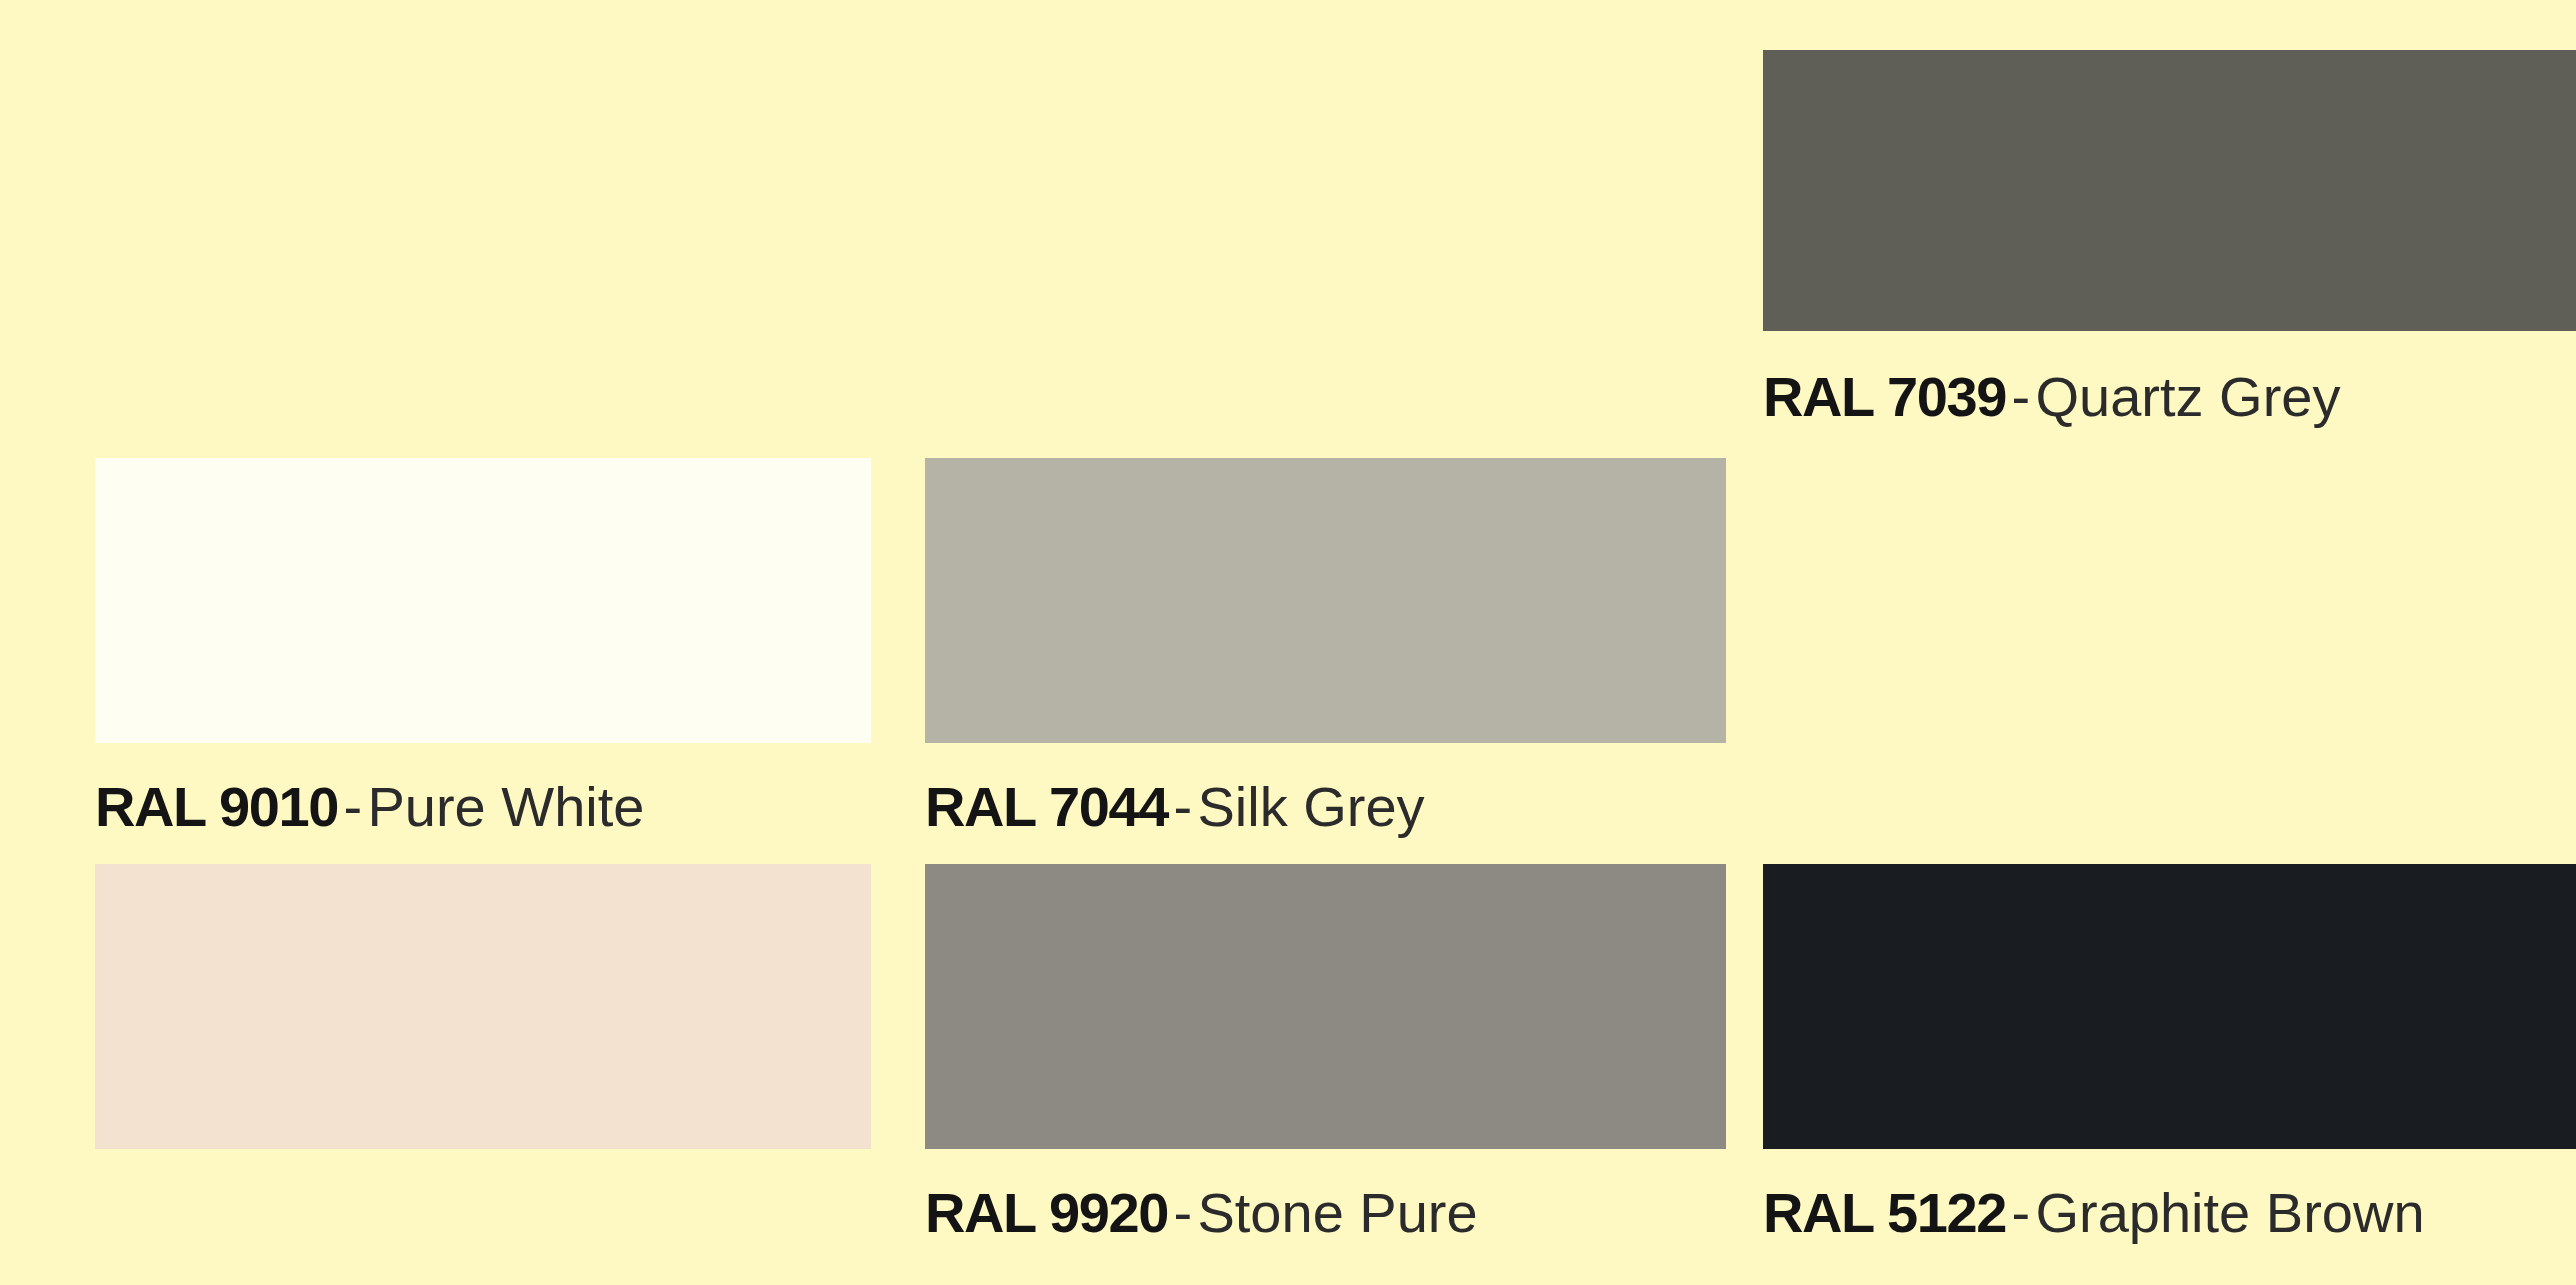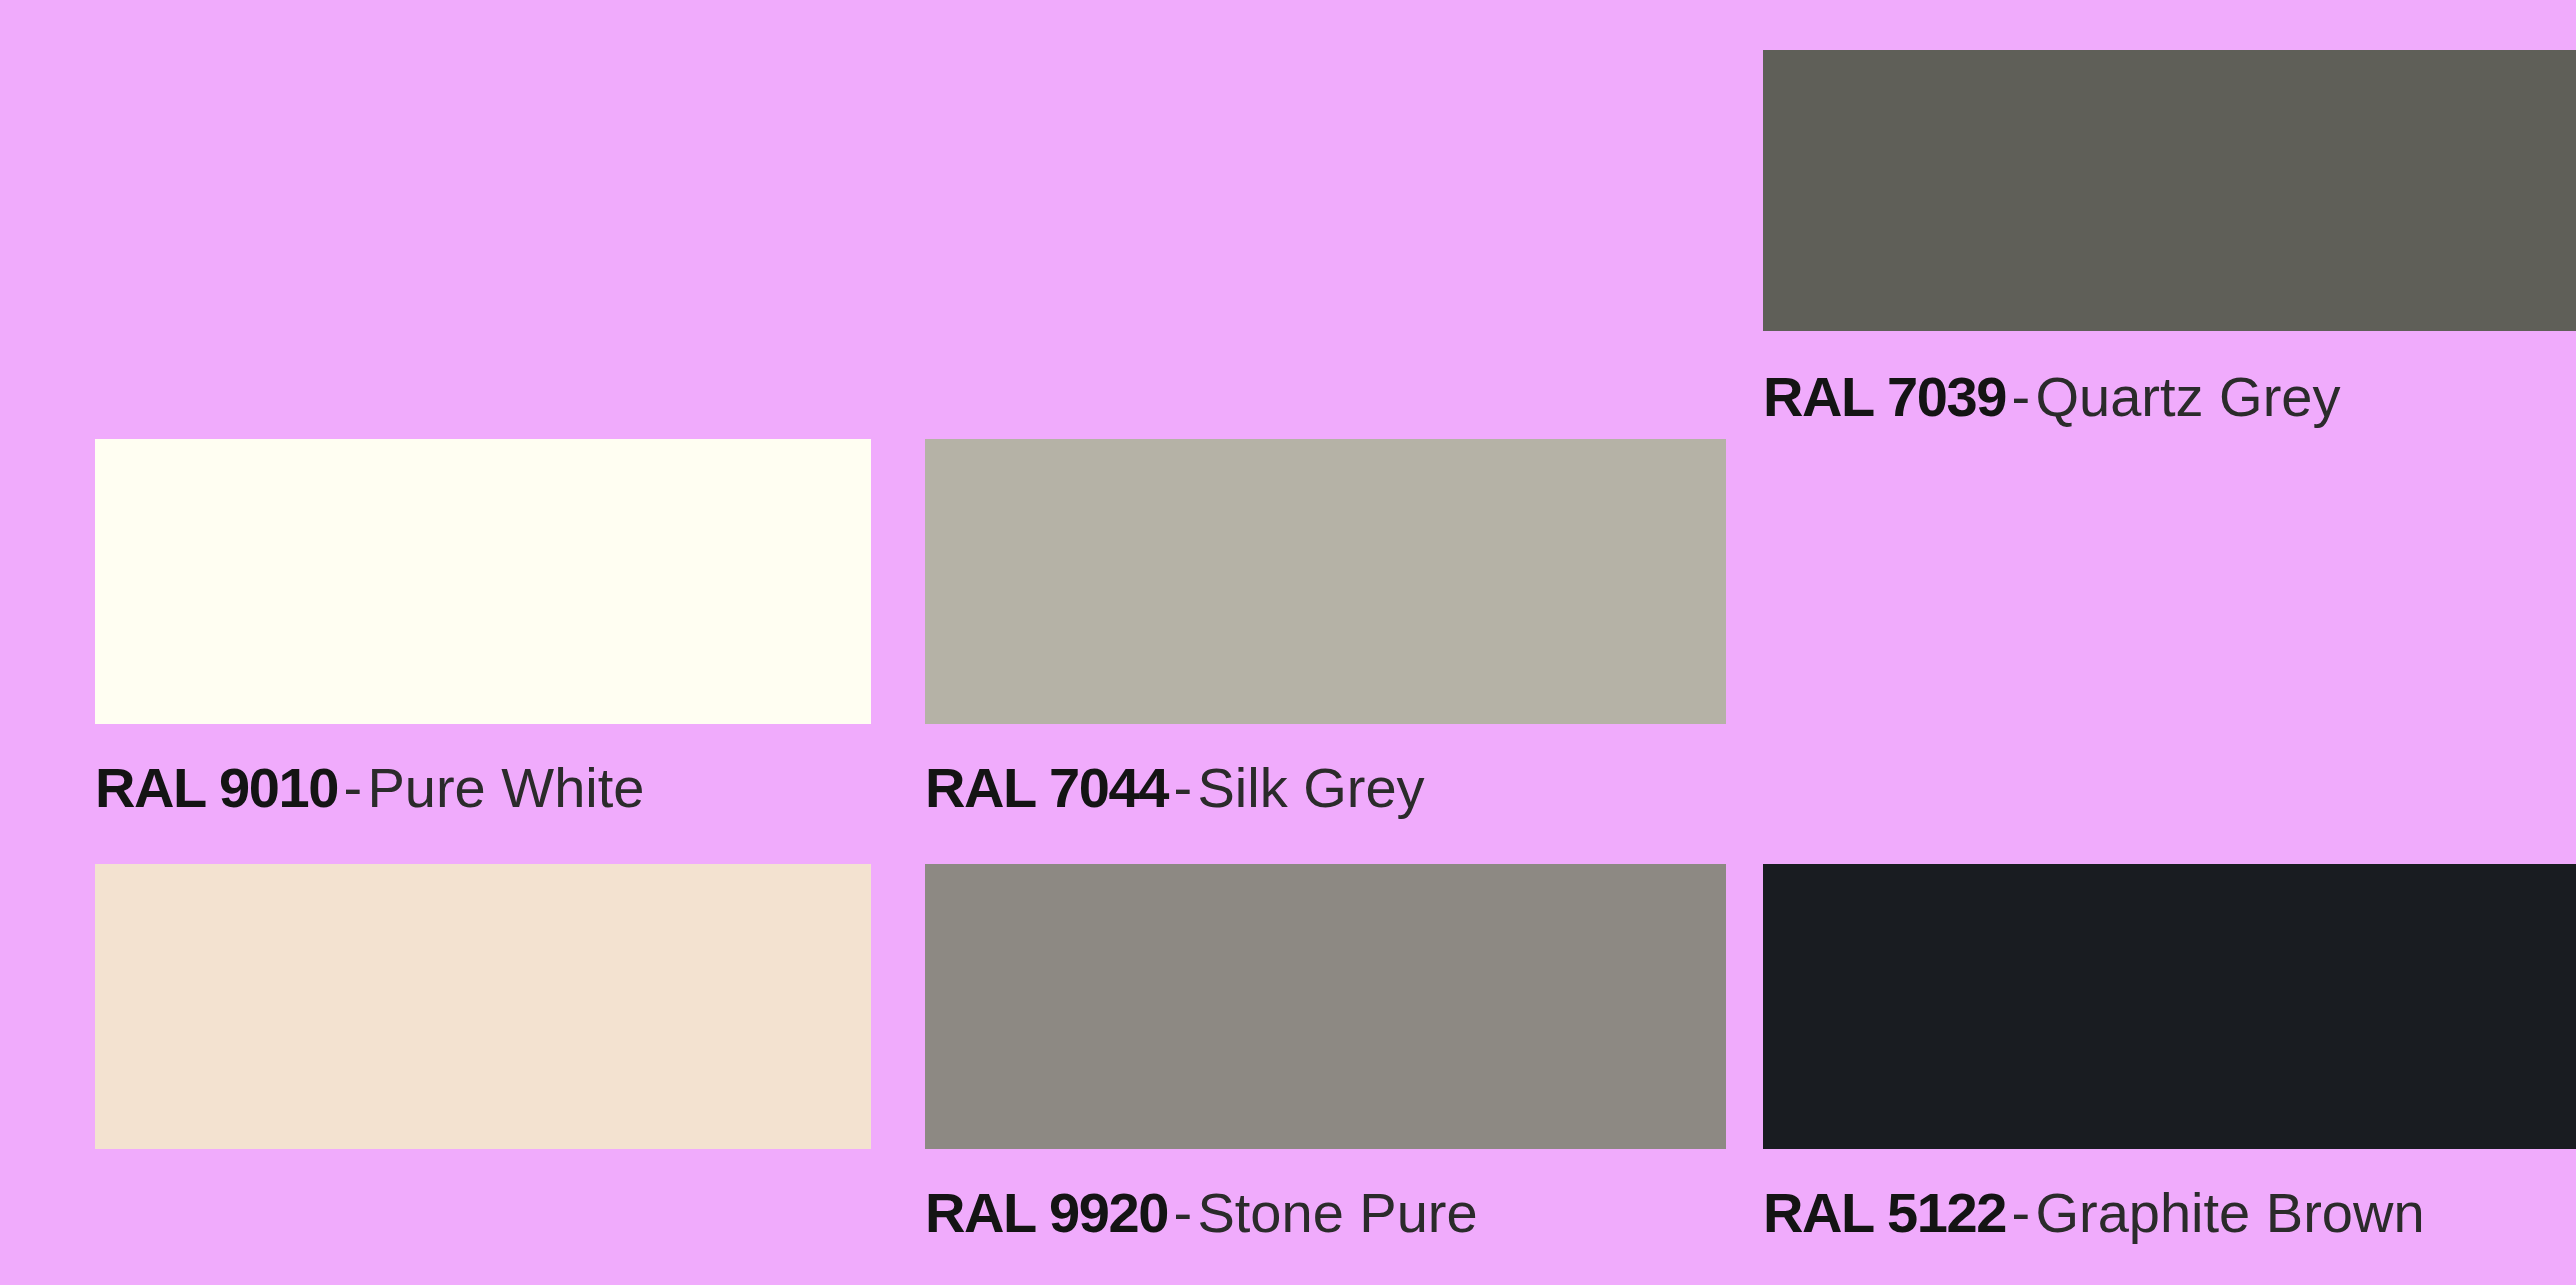--- a/index.html
+++ b/index.html
@@ -15,21 +15,21 @@
   body {
     font-family: "Liberation Sans", "DejaVu Sans", sans-serif;
     -webkit-font-smoothing: antialiased;
   }
 
   
   .palette {
     position: relative;
     width: 2576px;
     height: 1285px;
-    background: #f0abfc;
+    background: #fef9c3;
   }
 
   .swatch-cell {
     position: absolute;
     display: flex;
     flex-direction: column;
   }
 
   .swatch-chip {
     width: 100%;
@@ -63,21 +63,21 @@
 
   .ral-sep { padding: 0 5.4px; }
 
   
   .col-1 { left: 95px;  width: 776px; }
   .col-2 { left: 925px; width: 801px; }
   .col-3 { left: 1763px; width: 813px; }
 
   
   .row-1 { top: 50px; }
-  .row-2 { top: 439px; }
+  .row-2 { top: 458px; }
   .row-3 { top: 864px; }
 
   .row-1 .swatch-chip { height: 281px; }
   .row-2 .swatch-chip { height: 285px; }
   .row-3 .swatch-chip { height: 285px; }
 
   .row-1 .swatch-label { margin-top: 38px; }
   .row-2 .swatch-label { margin-top: 36px; }
   .row-3 .swatch-label { margin-top: 36px; }
 </style>

